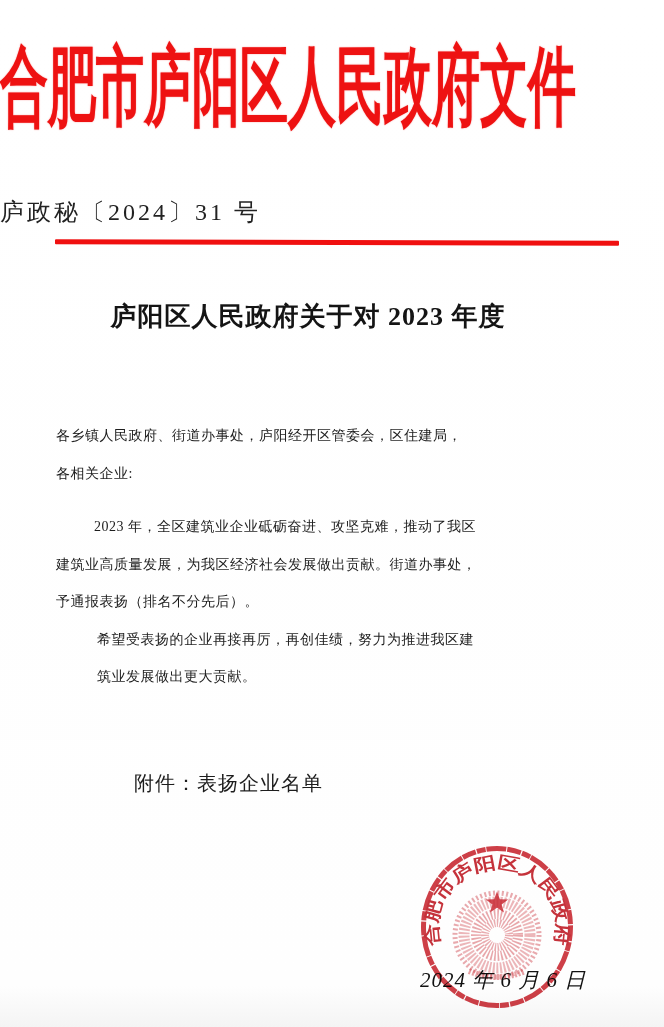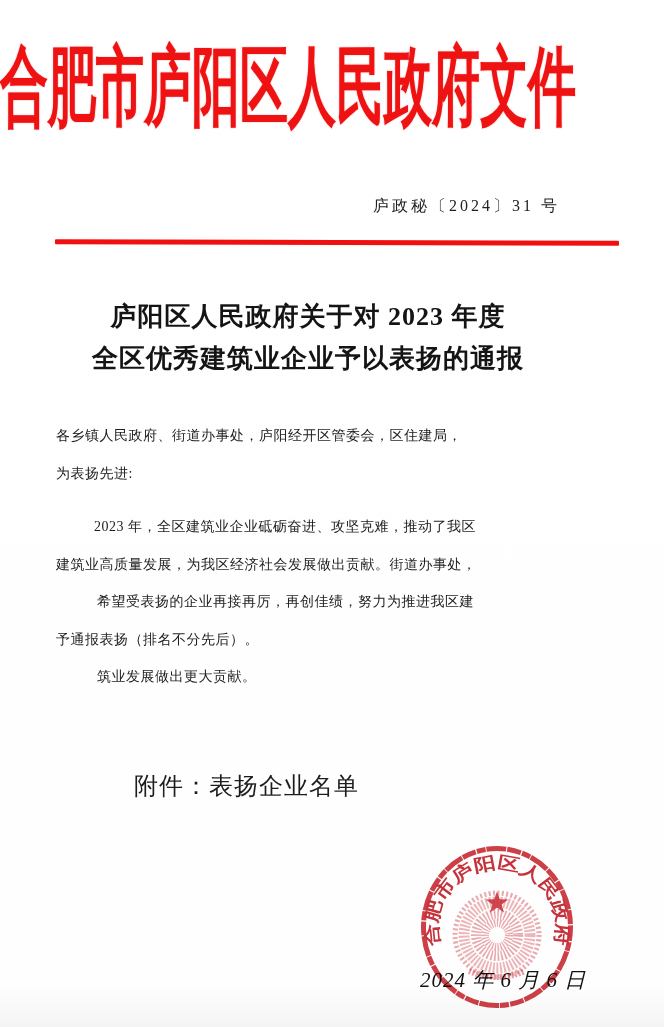--- a/index.html
+++ b/index.html
@@ -16,22 +16,22 @@
   }
   .header-text{
     display:inline-block;
     font-size:48px;font-weight:bold;color:#ee1212;
     letter-spacing:0px;white-space:nowrap;
     transform:scaleY(1.8);transform-origin:top center;
     text-shadow:0 0 1px rgba(238,18,18,.55);
   }
   
   .doc-number{
-    position:absolute;top:196px;left:0;width:560px;text-align:right;
-    font-size:16px;letter-spacing:3px;color:#222;
+    position:absolute;top:196px;left:0;width:560px;text-align:left;
+    font-size:24px;letter-spacing:3px;color:#222;
   }
   
   .red-rule{
     position:absolute;top:240px;left:55px;width:564px;height:5px;
     background:#f01010;border-radius:1px;
     transform:rotate(0.15deg);
   }
   
   .title-block{
     position:absolute;top:296px;left:0;width:616px;text-align:center;
@@ -41,21 +41,21 @@
   .body-block{
     position:absolute;top:417px;left:56px;width:560px;
     font-size:14px;line-height:37.5px;letter-spacing:0.5px;color:#1d1d1d;
   }
   .body-line{white-space:nowrap;}
   .indent-2{padding-left:38px;margin-top:16px;}
   .indent-hang{padding-left:41px;}
   
   .attachment{
     position:absolute;top:770px;left:134px;
-    font-size:24px;letter-spacing:1px;color:#1d1d1d;
+    font-size:20px;letter-spacing:1px;color:#1d1d1d;
   }
   
   .date-line{
     position:absolute;top:966px;left:420px;
     font-size:21px;letter-spacing:1px;color:#111;z-index:1;font-style:italic;
   }
   
   .seal{
     position:absolute;top:843px;left:417px;width:160px;height:168px;
     z-index:2;mix-blend-mode:multiply;opacity:.95;
@@ -69,30 +69,29 @@
   <div class="header-wrap">
     <span class="header-text">合肥市庐阳区人民政府文件</span>
   </div>
 
   <div class="doc-number">庐政秘〔2024〕31 号</div>
 
   <div class="red-rule"></div>
 
   <div class="title-block">
     <div>庐阳区人民政府关于对 2023 年度</div>
-    <div>全区优秀建筑业企业予以表扬的通报</div>
   </div>
 
   <div class="body-block">
     <div class="body-line">各乡镇人民政府、街道办事处，庐阳经开区管委会，区住建局，</div>
-    <div class="body-line">为表扬先进:</div>
+    <div class="body-line">各相关企业:</div>
     <div class="body-line indent-2">2023 年，全区建筑业企业砥砺奋进、攻坚克难，推动了我区</div>
     <div class="body-line">建筑业高质量发展，为我区经济社会发展做出贡献。街道办事处，</div>
+    <div class="body-line">予通报表扬（排名不分先后）。</div>
     <div class="body-line indent-hang">希望受表扬的企业再接再厉，再创佳绩，努力为推进我区建</div>
-    <div class="body-line">予通报表扬（排名不分先后）。</div>
     <div class="body-line indent-hang">筑业发展做出更大贡献。</div>
   </div>
 
   <div class="attachment">附件：表扬企业名单</div>
 
   <div class="date-line">2024 年 6 月 6 日</div>
 
   <svg class="seal" viewBox="0 0 160 168" aria-hidden="true">
 
     <ellipse cx="80" cy="84" rx="73.5" ry="78.5" fill="none" stroke="#c8232d" stroke-width="5" stroke-dasharray="14 1.2 9 0.8 20 1" opacity="0.92"></ellipse>

